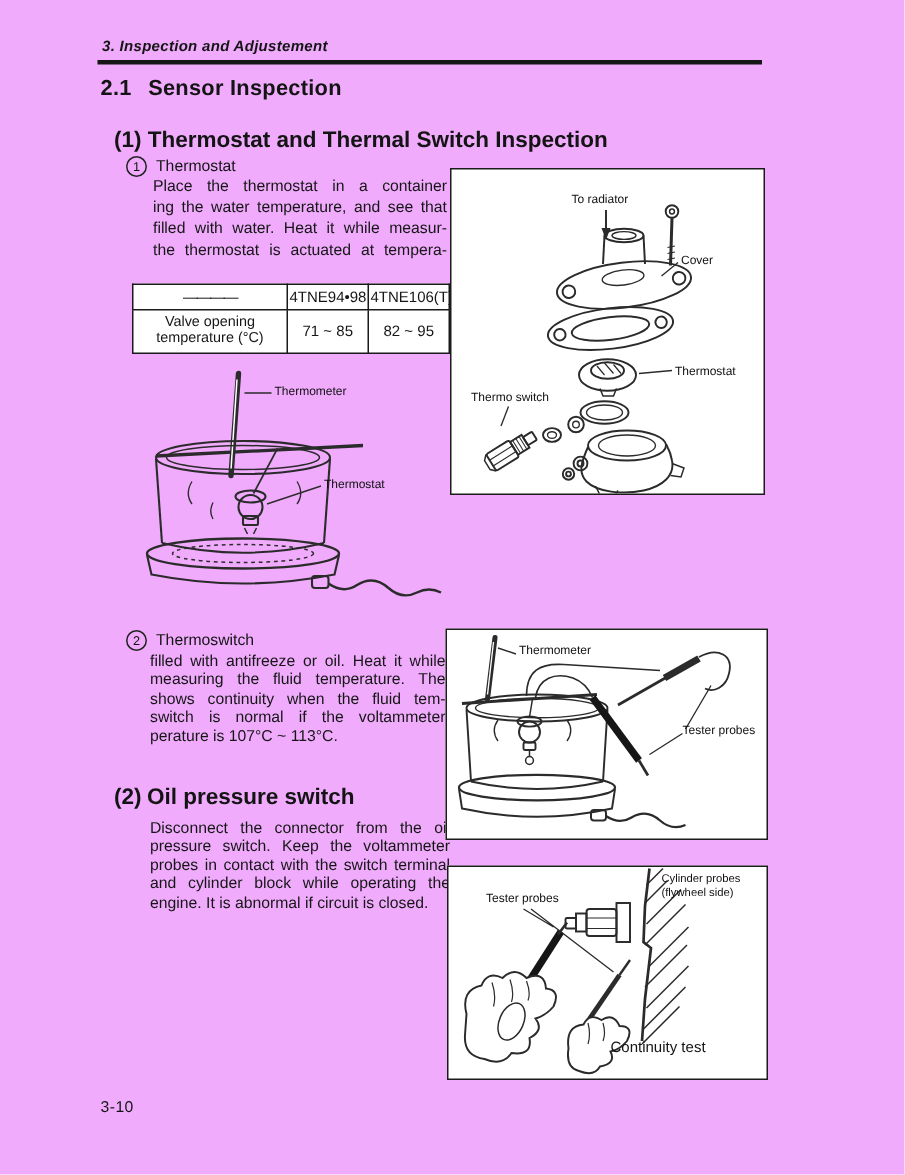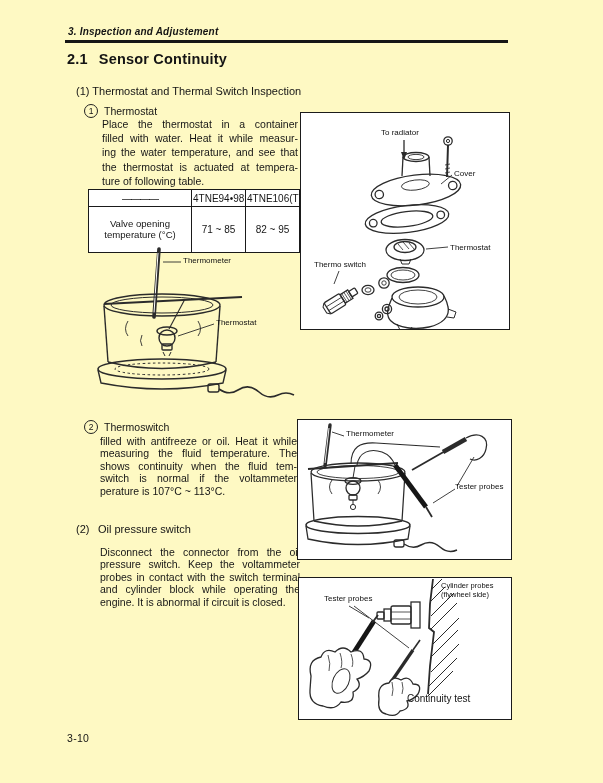--- a/index.html
+++ b/index.html
@@ -1,41 +1,41 @@
 <!DOCTYPE html>
 <html><head>
 <meta charset="utf-8">
 <style>
   html,body{margin:0;padding:0;background:#ffffff}
-  .page{position:relative;width:603px;height:783px;background:#fef9c3;overflow:hidden;
+  .page{position:relative;width:603px;height:783px;background:#f0abfc;overflow:hidden;
         font-family:"Liberation Sans","DejaVu Sans",sans-serif;color:#141414}
 
   .running-header{position:absolute;left:68px;top:26px;font-size:10px;font-weight:bold;
                   font-style:italic;letter-spacing:.2px;white-space:nowrap}
   .header-rule{position:absolute;left:65px;top:40px;width:443px;height:2.6px;background:#161616}
 
   .section-title{position:absolute;left:67px;top:51px;font-size:14.5px;font-weight:bold;letter-spacing:.2px;white-space:nowrap}
   .section-title .num{margin-right:11px}
 
-  .sub-heading{position:absolute;font-size:11px;font-weight:normal;white-space:nowrap}
+  .sub-heading{position:absolute;font-size:15px;font-weight:bold;white-space:nowrap}
 
   .circ{position:absolute;width:12px;height:12px;border:1.2px solid #222;border-radius:50%;
         font-size:8.5px;line-height:12px;text-align:center;font-weight:400}
   .item-title{position:absolute;font-size:10.5px;white-space:nowrap}
 
   .body-text{position:absolute;font-size:10.5px;color:#161616}
   .body-text .tline{text-align:justify;text-align-last:justify;white-space:normal}
   .body-text .tline.tlast{text-align:left;text-align-last:left}
   .loose .tline{line-height:14.2px}
   .tight .tline{line-height:12.4px}
 
   table.spec{position:absolute;left:88px;top:189px;border-collapse:collapse;table-layout:fixed;width:211px;background:#fff}
   table.spec td{border:1.6px solid #1a1a1a;text-align:center;vertical-align:middle;padding:0 1px;font-size:10px;color:#161616}
   table.spec tr.h{height:17px}
-  table.spec tr.v{height:46px}
+  table.spec tr.v{height:29px}
   table.spec .rowhdr{font-size:9.6px;line-height:1.12}
   table.spec .dashcell{letter-spacing:-1px;font-size:10px}
 
   .fig-plain{position:absolute}
   .fig-box{position:absolute;border:1.6px solid #1b1b1b;background:#fff}
   svg.art{display:block;position:absolute;left:0;top:0}
 
   .fig-label{position:absolute;font-size:8px;line-height:1.15;white-space:nowrap;color:#101010}
   .fig-label.small{font-size:7.5px}
   .fig-label.center{text-align:left}
@@ -45,33 +45,32 @@
 </style>
 </head>
 <body>
 
 <div class="page">
 
   <div class="running-header">3. Inspection and Adjustement</div>
   <div class="header-rule"></div>
 
   <div class="section-title">
-    <span class="num">2.1</span><span>Sensor Continuity</span>
+    <span class="num">2.1</span><span>Sensor Inspection</span>
   </div>
 
   <div class="sub-heading" style="left:76px;top:85px">(1) Thermostat and Thermal Switch Inspection</div>
 
   <div class="circ" style="left:84px;top:104px">1</div>
   <div class="item-title" style="left:104px;top:105px">Thermostat</div>
   <div class="body-text loose" style="left:102px;top:117px;width:196px">
       <div class="tline">Place the thermostat in a container</div>
+      <div class="tline">ing the water temperature, and see that</div>
       <div class="tline">filled with water. Heat it while measur-</div>
-      <div class="tline">ing the water temperature, and see that</div>
       <div class="tline">the thermostat is actuated at tempera-</div>
-      <div class="tline tlast">ture of following table.</div>
     </div>
 
   <table class="spec">
     <colgroup>
         <col style="width:103px">
         <col style="width:54px">
         <col style="width:54px">
       </colgroup>
     <tbody>
         <tr class="h">

